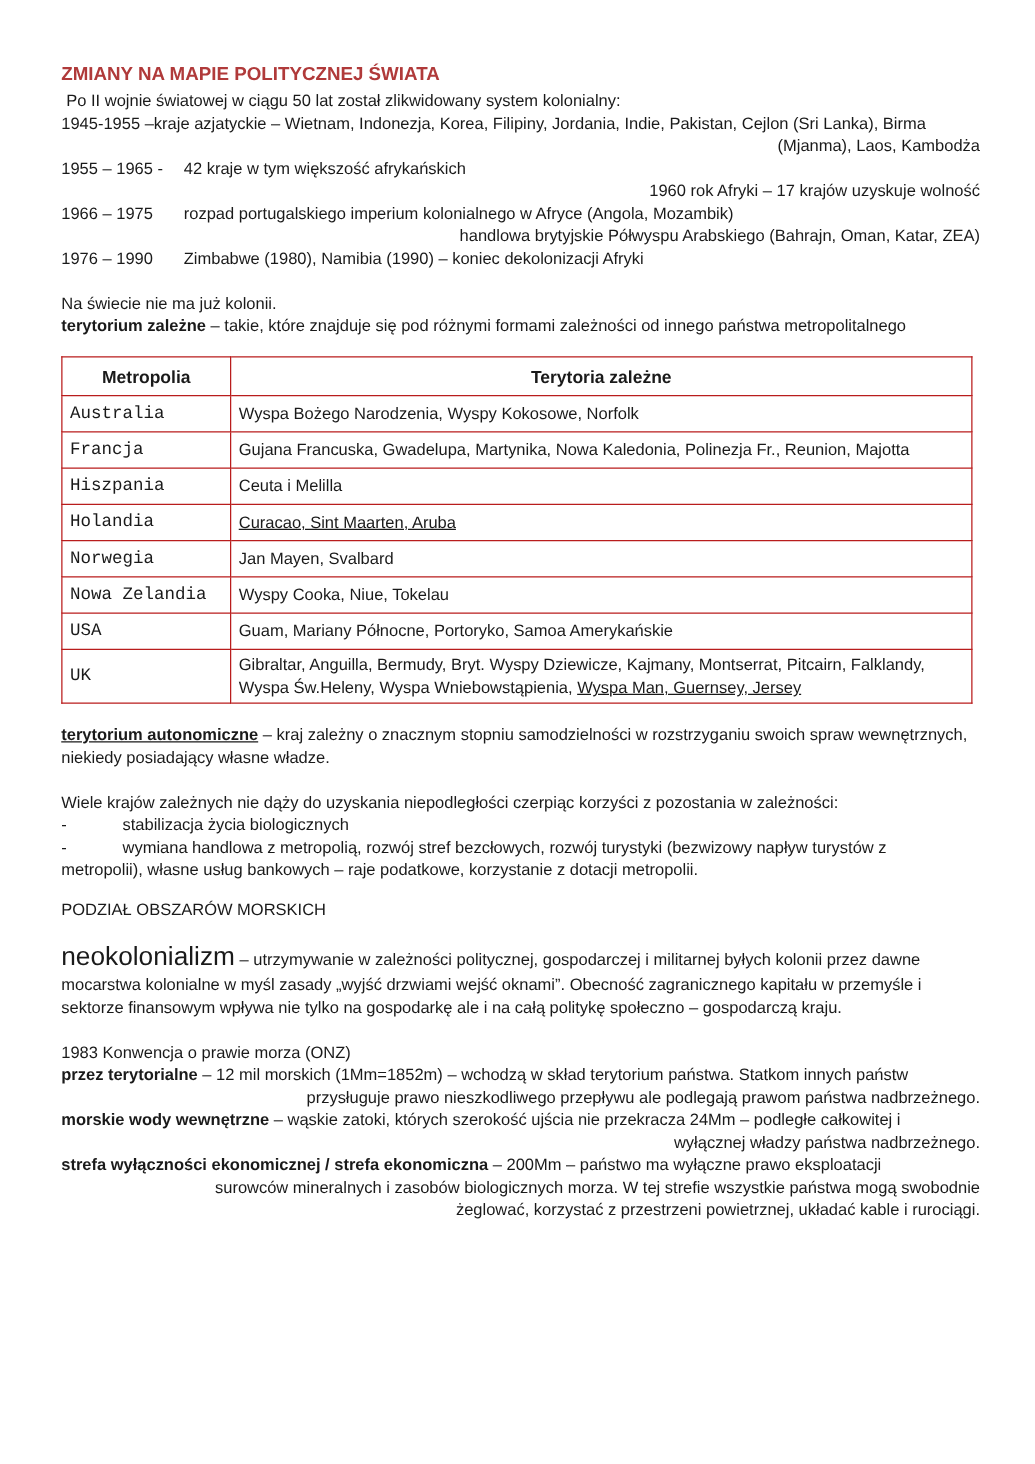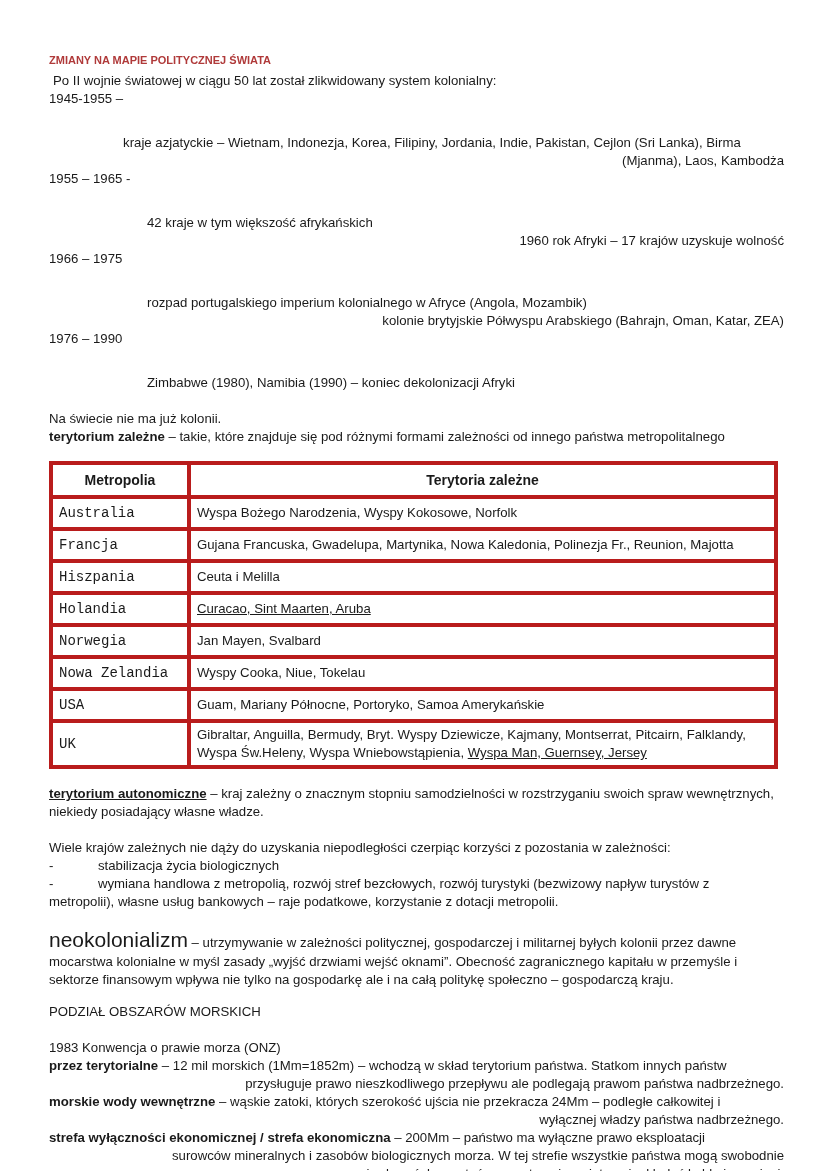--- a/index.html
+++ b/index.html
@@ -3,37 +3,37 @@
 <meta charset="utf-8">
 <style>
   html, body { margin: 0; padding: 0; background: #ffffff; }
   body {
     width: 828px; height: 1171px; position: relative; overflow: hidden;
     font-family: "Liberation Sans", sans-serif; color: #1a1a1a;
     font-size: 13.2px; line-height: 18px;
   }
   .page { position: absolute; left: 49px; top: 50px; width: 735px; }
   .title {
-    color: #b03a3a; font-weight: bold; font-size: 11px; letter-spacing: 0;
+    color: #b03a3a; font-weight: bold; font-size: 15px; letter-spacing: 0;
     line-height: 20px; margin: 0 0 2px 0;
   }
   .line { white-space: nowrap; }
   .indent1 { padding-left: 4px; }
   .tl-row { display: flex; }
   .tl-year { width: 98px; flex: none; white-space: nowrap; }
-  .tl-text { flex: 1; margin-top: 44px; }
+  .tl-text { flex: 1; }
   .gap { height: 18px; }
   b { font-weight: bold; }
   u { text-decoration: underline; }
   table.dep {
     border-collapse: collapse; width: 729px; margin-top: 15px; margin-left: 0;
     font-size: 13.2px;
   }
   table.dep th, table.dep td {
-    border: 4px solid #b91c1c; padding: 3px 6px; vertical-align: middle;
+    border: 1px solid #b91c1c; padding: 3px 6px; vertical-align: middle;
     text-align: left;
   }
   table.dep th { font-weight: bold; font-size: 14px; height: 24px; text-align: center; }
   table.dep td.met { width: 122px; font-size: 14px; font-family: Liberation Mono, monospace; }
   table.dep td { height: 22px; }
   table.dep td.terr { line-height: 18px; border-radius: 13px; }
   .sect { margin-top: 14px; }
   .bullet { display: flex; }
   .bullet .dash { width: 49px; flex: none; }
   .neo-big { font-size: 21px; line-height: 26px; }
@@ -57,21 +57,21 @@
     <div class="tl-row">
       <div class="tl-year">1955 – 1965 -</div>
       <div class="tl-text">42 kraje w tym większość afrykańskich</div>
     </div>
     <div class="hang">1960 rok Afryki – 17 krajów uzyskuje wolność</div>
 
     <div class="tl-row">
       <div class="tl-year">1966 – 1975</div>
       <div class="tl-text">rozpad portugalskiego imperium kolonialnego w Afryce (Angola, Mozambik)</div>
     </div>
-    <div class="hang">kolonie brytyjskie Półwyspu Arabskiego (Bahrajn, Oman, Katar, ZEA)</div>
+    <div class="hang">handlowa brytyjskie Półwyspu Arabskiego (Bahrajn, Oman, Katar, ZEA)</div>
 
     <div class="tl-row">
       <div class="tl-year">1976 – 1990</div>
       <div class="tl-text">Zimbabwe (1980), Namibia (1990) – koniec dekolonizacji Afryki</div>
     </div>
   </div>
 
   <div class="gap"></div>
   <div>Na  świecie nie ma już kolonii.</div>
   <div>
@@ -132,25 +132,25 @@
       <span class="dash">-</span>
       <span>stabilizacja życia biologicznych</span>
     </div>
     <div class="bullet">
       <span class="dash">-</span>
       <span>wymiana handlowa z metropolią, rozwój stref bezcłowych, rozwój turystyki (bezwizowy napływ turystów z</span>
     </div>
     <div>metropolii), własne usług bankowych – raje podatkowe, korzystanie z dotacji metropolii.</div>
   </div>
 
+  <div class="sect" style="margin-top:14px">PODZIAŁ OBSZARÓW MORSKICH</div>
+
   <div class="sect" style="margin-top:16px">
     <span class="neo-big">neokolonializm</span><span> – utrzymywanie w zależności politycznej, gospodarczej i militarnej byłych kolonii przez dawne mocarstwa kolonialne w myśl zasady „wyjść drzwiami wejść oknami”. Obecność zagranicznego kapitału w przemyśle i sektorze finansowym wpływa nie tylko na gospodarkę ale i na całą politykę społeczno – gospodarczą kraju.</span>
   </div>
-
-  <div class="sect" style="margin-top:14px">PODZIAŁ OBSZARÓW MORSKICH</div>
   <div class="gap"></div>
   <div>1983 Konwencja o prawie morza (ONZ)</div>
 
   <div>
     <b>przez terytorialne</b><span> – 12 mil morskich (1Mm=1852m) – wchodzą w skład terytorium państwa. Statkom innych państw</span>
     <div class="hang">przysługuje prawo nieszkodliwego przepływu ale podlegają prawom państwa nadbrzeżnego.</div>
   </div>
   <div>
     <b>morskie wody wewnętrzne</b><span> – wąskie zatoki, których szerokość ujścia nie przekracza 24Mm – podległe całkowitej i</span>
     <div class="hang">wyłącznej władzy państwa nadbrzeżnego.</div>

